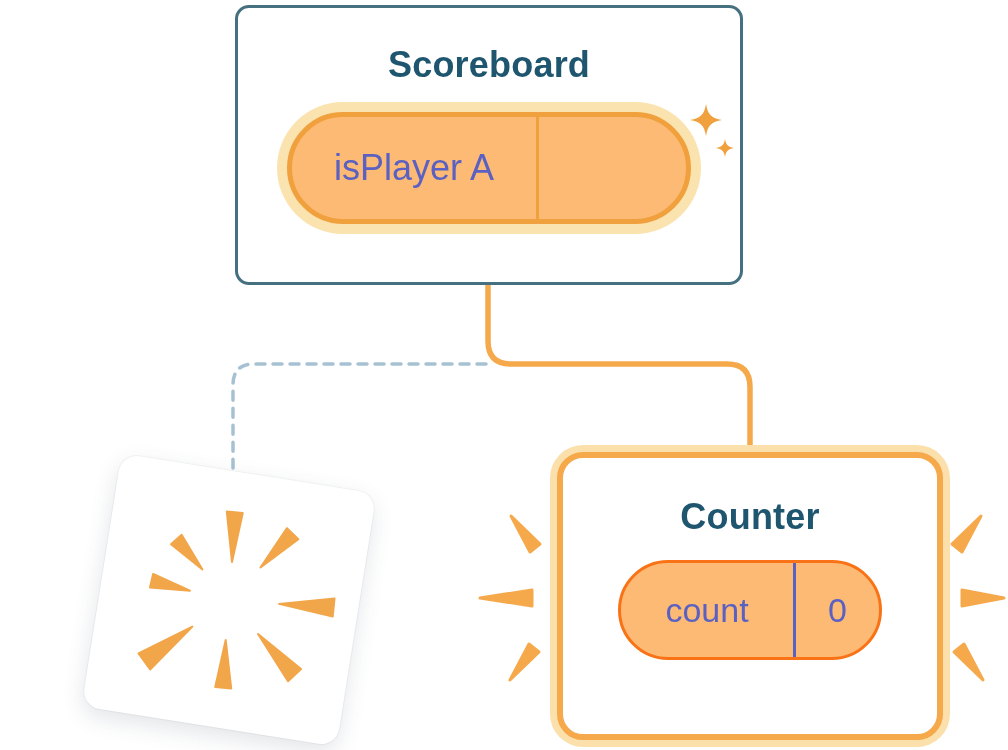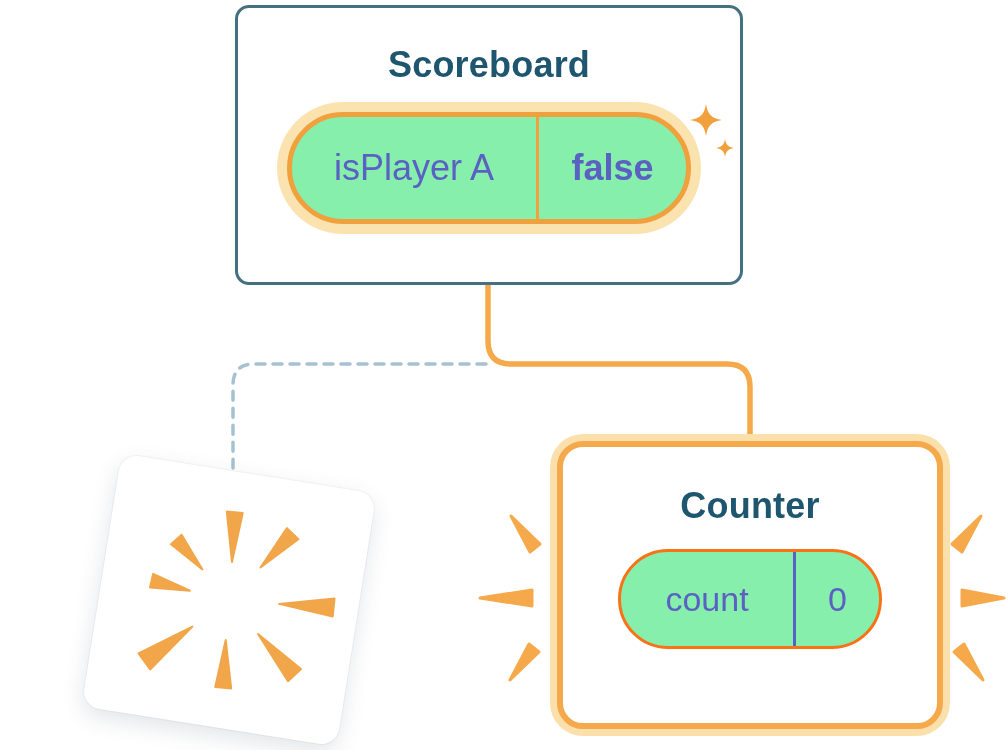--- a/index.html
+++ b/index.html
@@ -22,39 +22,39 @@
     border:3px solid #44707f;
     border-radius:14px;
     z-index:2;
     display:flex;flex-direction:column;align-items:center;
   }
   .card-title{
     font-size:36px;font-weight:600;color:#1f566f;letter-spacing:.2px;
   }
   .scoreboard-card .card-title{margin-top:36px;}
   .state-pill{
-    background:#86efac;border-radius:999px;display:flex;box-sizing:border-box;
+    background:#fdba74;border-radius:999px;display:flex;box-sizing:border-box;
     align-items:stretch;
   }
   .pill-highlight{
     margin-top:26px;
     width:404px;height:112px;
     border:5px solid #f0a03c;
     box-shadow:0 0 0 10px #fbe3b0;
   }
   .pill-cell{display:flex;align-items:center;justify-content:center;}
   .pill-key{width:244px;font-size:36px;color:#5a61c2;}
   .pill-value{flex:1;font-size:36px;color:#5a61c2;}
   .pill-value.bold{font-weight:700;}
   .pill-divider-orange{width:0;border-left:3px solid #f0a03c;}
   .pill-divider-purple{width:0;border-left:3px solid #5a61c2;}
   .sparkles{position:absolute;left:435px;top:82px;width:92px;height:92px;overflow:visible;}
   
   .counter-card{
-    position:absolute;left:557px;top:441px;width:386px;height:288px;
+    position:absolute;left:557px;top:452px;width:386px;height:288px;
     box-sizing:border-box;
     background:#ffffff;
     border:6px solid #f5a94b;
     box-shadow:0 0 0 7px #fbe0ac;
     border-radius:26px;
     z-index:2;
     display:flex;flex-direction:column;align-items:center;
   }
   .counter-card .card-title{margin-top:38px;}
   .pill-plain{
@@ -93,21 +93,20 @@
       <polygon points="962,590 962,606 1004,598"></polygon>
       <polygon points="954,652 964,644 983,680"></polygon>
     </g>
   </svg>
 
   <div class="scoreboard-card">
     <div class="card-title">Scoreboard</div>
     <div class="state-pill pill-highlight">
       <div class="pill-cell pill-key">isPlayer A</div>
       <div class="pill-divider-orange"></div>
-      <div class="pill-cell pill-value bold">false</div>
     </div>
     <svg class="sparkles" viewBox="0 0 92 92" aria-hidden="true">
       <g fill="#f0a03c">
         <path transform="translate(33,30)" d="M0 -16 C1.6 -5.6 5.6 -1.6 16 0 C5.6 1.6 1.6 5.6 0 16 C-1.6 5.6 -5.6 1.6 -16 0 C-5.6 -1.6 -1.6 -5.6 0 -16 Z"></path>
         <path transform="translate(52,58)" d="M0 -9 C0.9 -3.2 3.2 -0.9 9 0 C3.2 0.9 0.9 3.2 0 9 C-0.9 3.2 -3.2 0.9 -9 0 C-3.2 -0.9 -0.9 -3.2 0 -9 Z"></path>
       </g>
     </svg>
   </div>
 
   <div class="destroyed-card">

